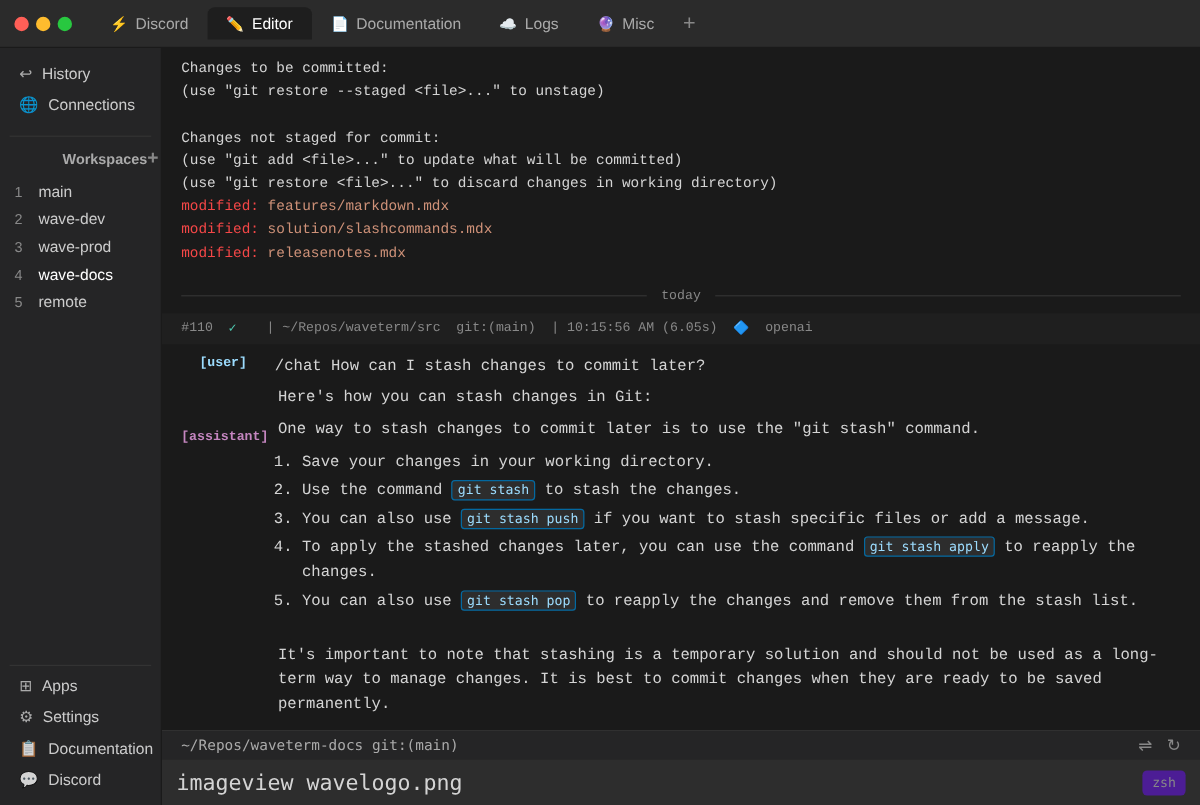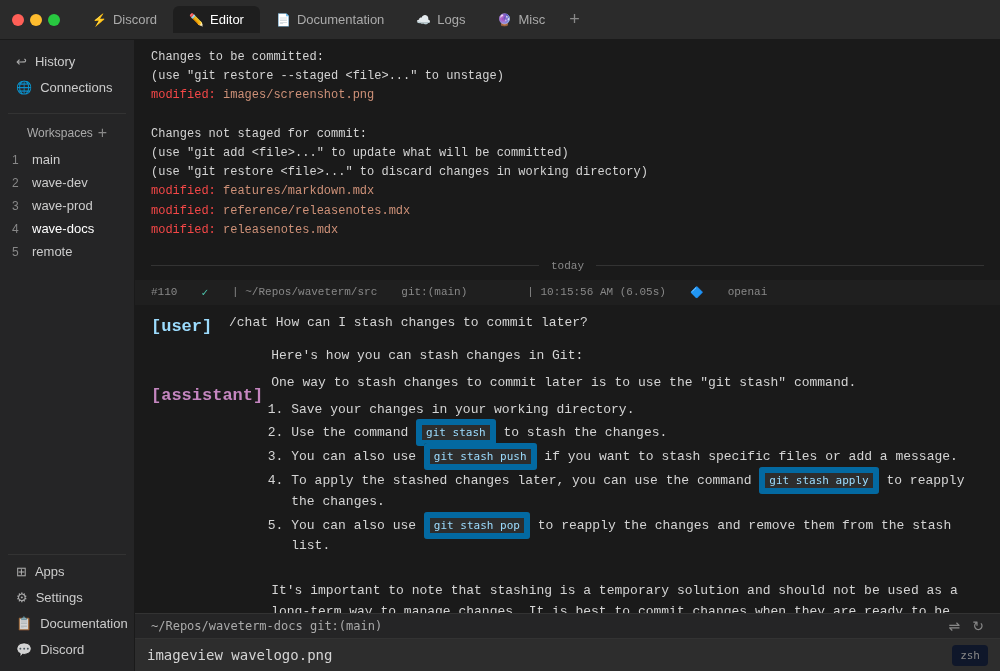--- a/index.html
+++ b/index.html
@@ -106,25 +106,25 @@
       opacity: 0.8;
     }
     .sidebar-divider {
       height: 1px;
       background: #333;
       margin: 4px 8px;
     }
     .workspaces-header {
       display: flex;
       align-items: center;
-      justify-content: space-between;
-      padding: 6px 27px;
+      justify-content: flex-end;
+      padding: 6px 2px;
       font-size: 12px;
       color: #aaa;
-      font-weight: 400;
+      font-weight: 700;
     }
     .workspaces-header .add-btn {
       font-size: 16px;
       color: #888;
       cursor: pointer;
     }
     .workspace-item {
       display: flex;
       align-items: center;
       gap: 8px;
@@ -200,41 +200,41 @@
       background: #333;
     }
 
     
     .chat-block {
       margin: 0;
     }
     .chat-prompt-header {
       display: flex;
       align-items: center;
-      gap: 24px;
+      gap: 13px;
       padding: 6px 16px;
       font-size: 11px;
       color: #888;
       background: #1f1f1f;
     }
     .prompt-num {
       color: #888;
     }
     .prompt-check {
       color: #4ec9b0;
     }
     .prompt-path {
       color: #888;
+      margin-left: 12px;
     }
     .prompt-git {
       color: #888;
     }
     .prompt-time {
       color: #888;
-      margin-left: 36px;
     }
     .prompt-model {
       color: #888;
     }
     .prompt-model-icon {
       color: #888;
     }
 
     .chat-messages {
       padding: 8px 16px;
@@ -243,34 +243,35 @@
       display: flex;
       gap: 8px;
       margin-bottom: 6px;
       font-size: 13px;
       line-height: 1.6;
     }
     .msg-role {
       color: #888;
       font-weight: 600;
       min-width: 70px;
-      font-size: 17px;
+      font-size: 11px;
+      text-align: center;
     }
     .msg-role.user { color: #9cdcfe; }
     .msg-role.assistant { color: #c586c0; margin-top: 36px; }
     .msg-content {
       color: #d4d4d4;
       flex: 1;
     }
     .msg-content p { margin-bottom: 6px; }
     .msg-content ol { padding-left: 20px; }
     .msg-content li { margin-bottom: 3px; }
     code.inline {
       background: #2d2d2d;
-      border: 6px solid #0369a1;
+      border: 1px solid #0369a1;
       border-radius: 3px;
       padding: 1px 4px;
       font-size: 11px;
       font-family: 'Menlo', 'Monaco', monospace;
       color: #9cdcfe;
     }
 
     
     .bottom-bar {
       background: #252526;
@@ -308,29 +309,29 @@
       border-radius: 0;
       padding: 0 12px;
     }
     .cmd-input {
       flex: 1;
       background: transparent;
       border: none;
       outline: none;
       color: #d4d4d4;
       font-family: 'Menlo', 'Monaco', monospace;
-      font-size: 14px;
+      font-size: 18px;
       padding: 8px 0;
     }
     .input-shell-label {
       color: #888;
       font-size: 11px;
       font-family: 'Menlo', monospace;
       padding: 4px 8px;
-      background: #0f172a;
+      background: #4c1d95;
       border-radius: 4px;
     }
   </style>
 </head>
 <body>
 
 <div class="titlebar">
   <div class="traffic-lights">
     <div class="traffic-light tl-red"></div>
     <div class="traffic-light tl-yellow"></div>
@@ -419,32 +420,29 @@
       </div>
     </div>
   </div>
 
   <div class="content-area">
     <div class="terminal-content">
 
       <div class="git-status-block">
         <div class="git-line">Changes to be committed:</div>
         <div class="git-line">  (use "git restore --staged &lt;file&gt;..." to unstage)</div>
-        <div class="git-line">
-          <span class="git-modified">        modified:</span><span class="git-path">   images/screenshot.png</span>
-        </div>
         <br>
         <div class="git-line">Changes not staged for commit:</div>
         <div class="git-line">  (use "git add &lt;file&gt;..." to update what will be committed)</div>
         <div class="git-line">  (use "git restore &lt;file&gt;..." to discard changes in working directory)</div>
         <div class="git-line">
           <span class="git-modified">        modified:   </span><span class="git-path">features/markdown.mdx</span>
         </div>
         <div class="git-line">
-          <span class="git-modified">        modified:   </span><span class="git-path">reference/releasenotes.mdx</span>
+          <span class="git-modified">        modified:   </span><span class="git-path">solution/slashcommands.mdx</span>
         </div>
         <div class="git-line">
           <span class="git-modified">        modified:   </span><span class="git-path">releasenotes.mdx</span>
         </div>
       </div>
 
       <div class="date-divider">
         <div class="date-divider-line"></div>
         <span>today</span>
         <div class="date-divider-line"></div>

